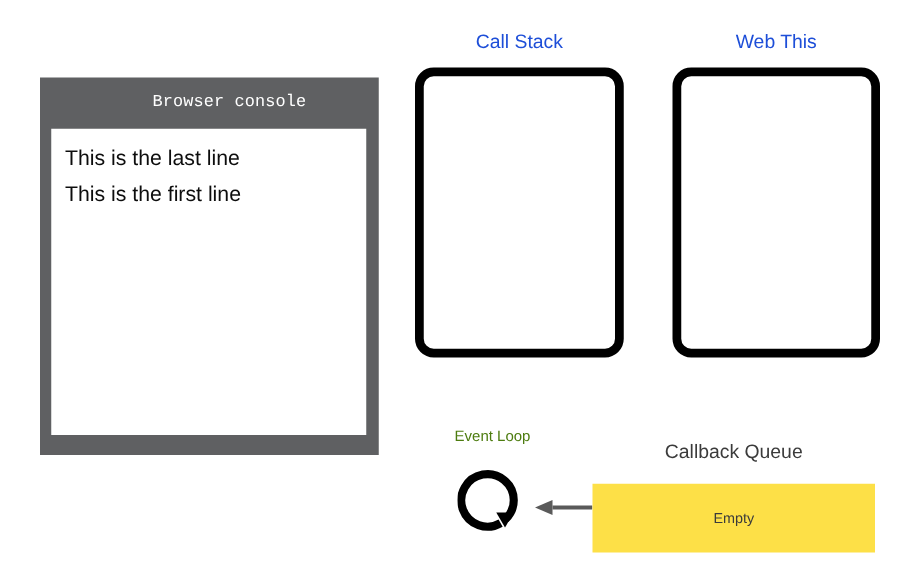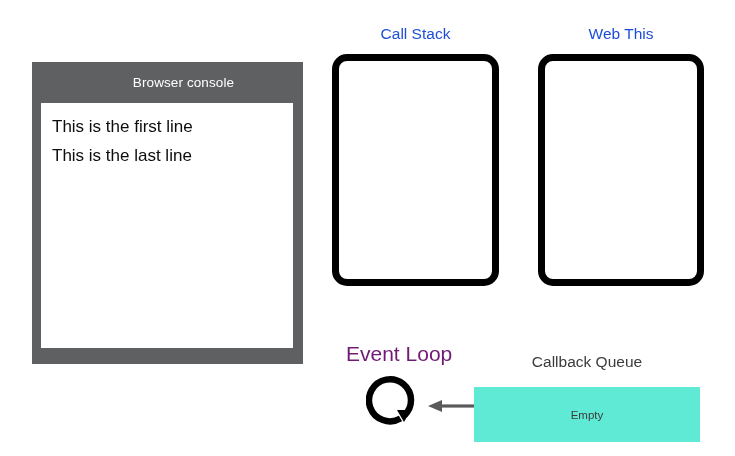--- a/index.html
+++ b/index.html
@@ -31,20 +31,21 @@
     left: 0;
     top: 0;
     width: 303px;
     height: 41px;
     line-height: 41px;
     text-align: center;
     color: #ffffff;
     font-size: 13.5px;
     letter-spacing: 0.1px;
     white-space: nowrap;
+    font-family: Liberation Mono, monospace;
   }
   .console-screen {
     position: absolute;
     left: 9px;
     top: 41px;
     width: 252px;
     height: 245px;
     background: #ffffff;
     box-sizing: border-box;
     padding: 9px 0 0 11px;
@@ -91,22 +92,22 @@
     top: 342px;
     width: 96px;
     height: 95px;
   }
   #event-loop-group .el-label {
     position: absolute;
     top: 0;
     left: 0;
     width: 100%;
     text-align: center;
-    font-size: 21px;
-    color: #701a75;
+    font-size: 12px;
+    color: #4d7c0f;
     white-space: nowrap;
   }
   .el-icon {
     position: absolute;
     left: 20px;
     top: 30px;
   }
 
   
   #queue-arrow {
@@ -135,39 +136,39 @@
     font-size: 15.5px;
     color: #3b3b3b;
     white-space: nowrap;
   }
   .queue-box {
     position: absolute;
     left: 0;
     top: 34px;
     width: 226px;
     height: 55px;
-    background: #5eead4;
+    background: #fde047;
     display: flex;
     align-items: center;
     justify-content: center;
   }
   .queue-box-text {
     font-size: 11.5px;
     color: #3b3b3b;
     white-space: nowrap;
   }
 </style>
 </head>
 <body>
 
 <div class="console-panel">
   <div class="console-title">Browser console</div>
   <div class="console-screen">
+    <div class="console-line">This is the last line</div>
     <div class="console-line">This is the first line</div>
-    <div class="console-line">This is the last line</div>
   </div>
 </div>
 
 <div class="box-group" id="call-stack-group">
   <div class="box-label">Call Stack</div>
   <div class="round-box"></div>
 </div>
 
 <div class="box-group" id="web-apis-group">
   <div class="box-label">Web This</div>

